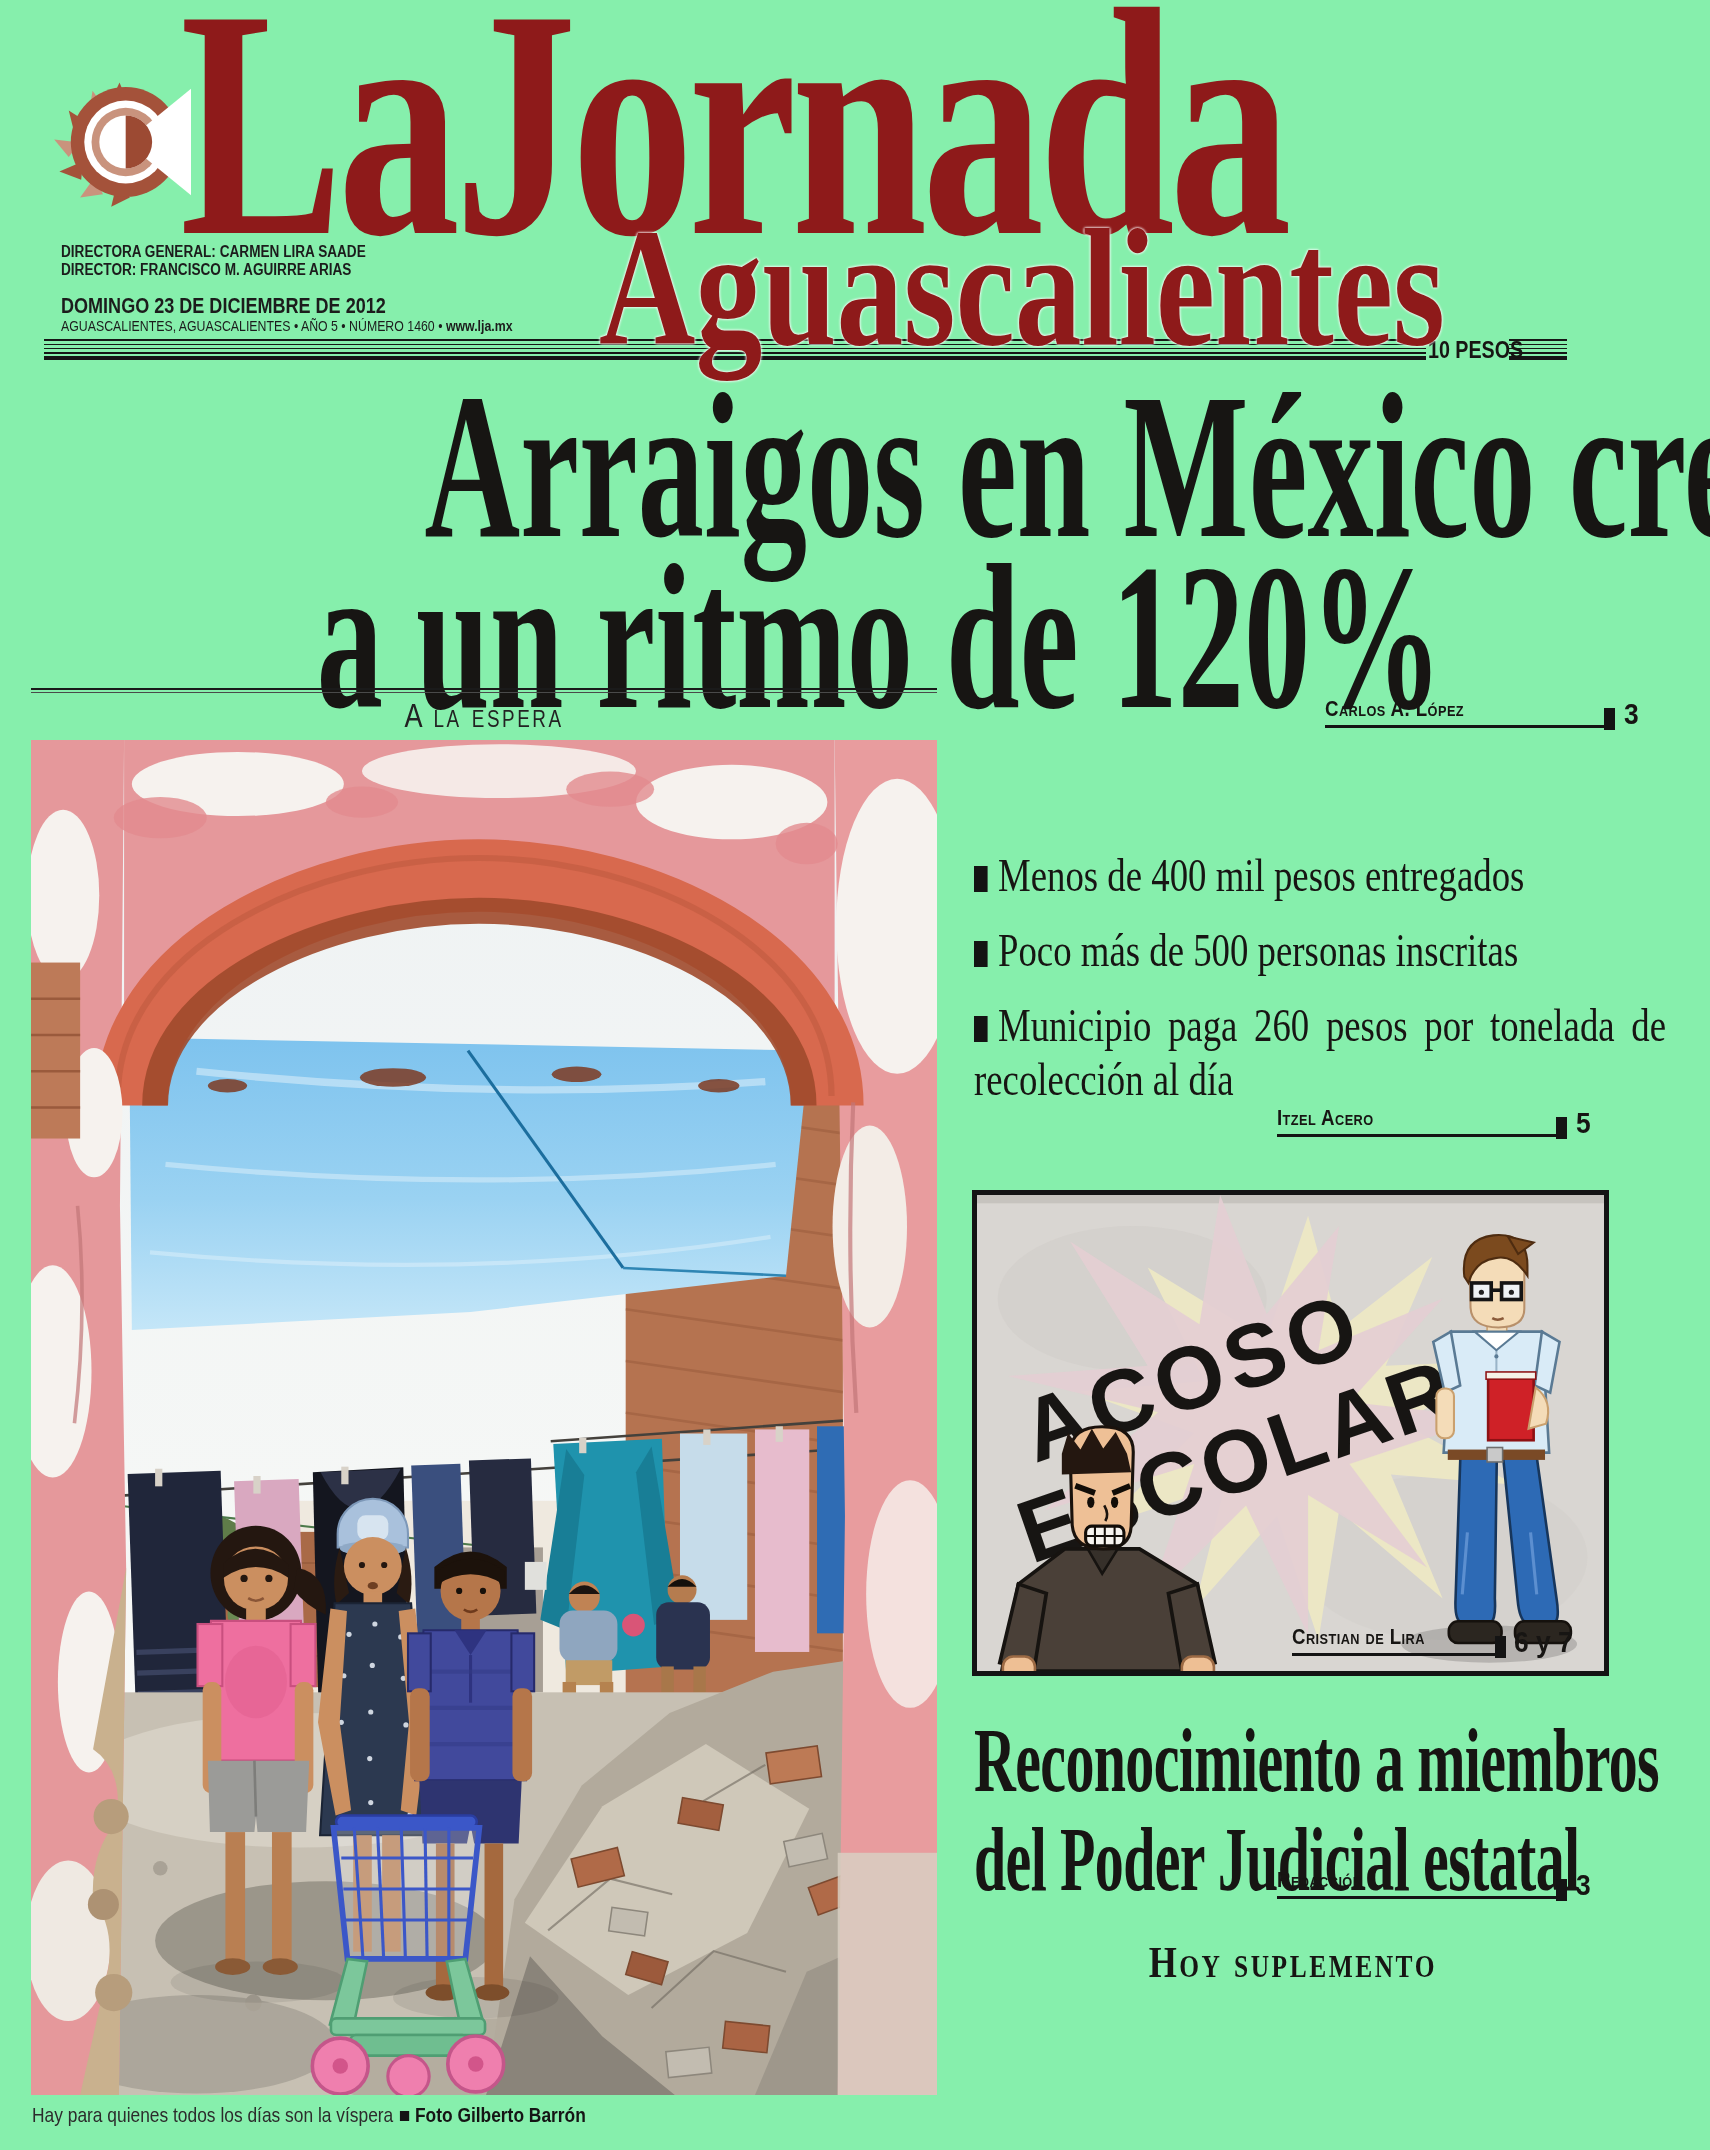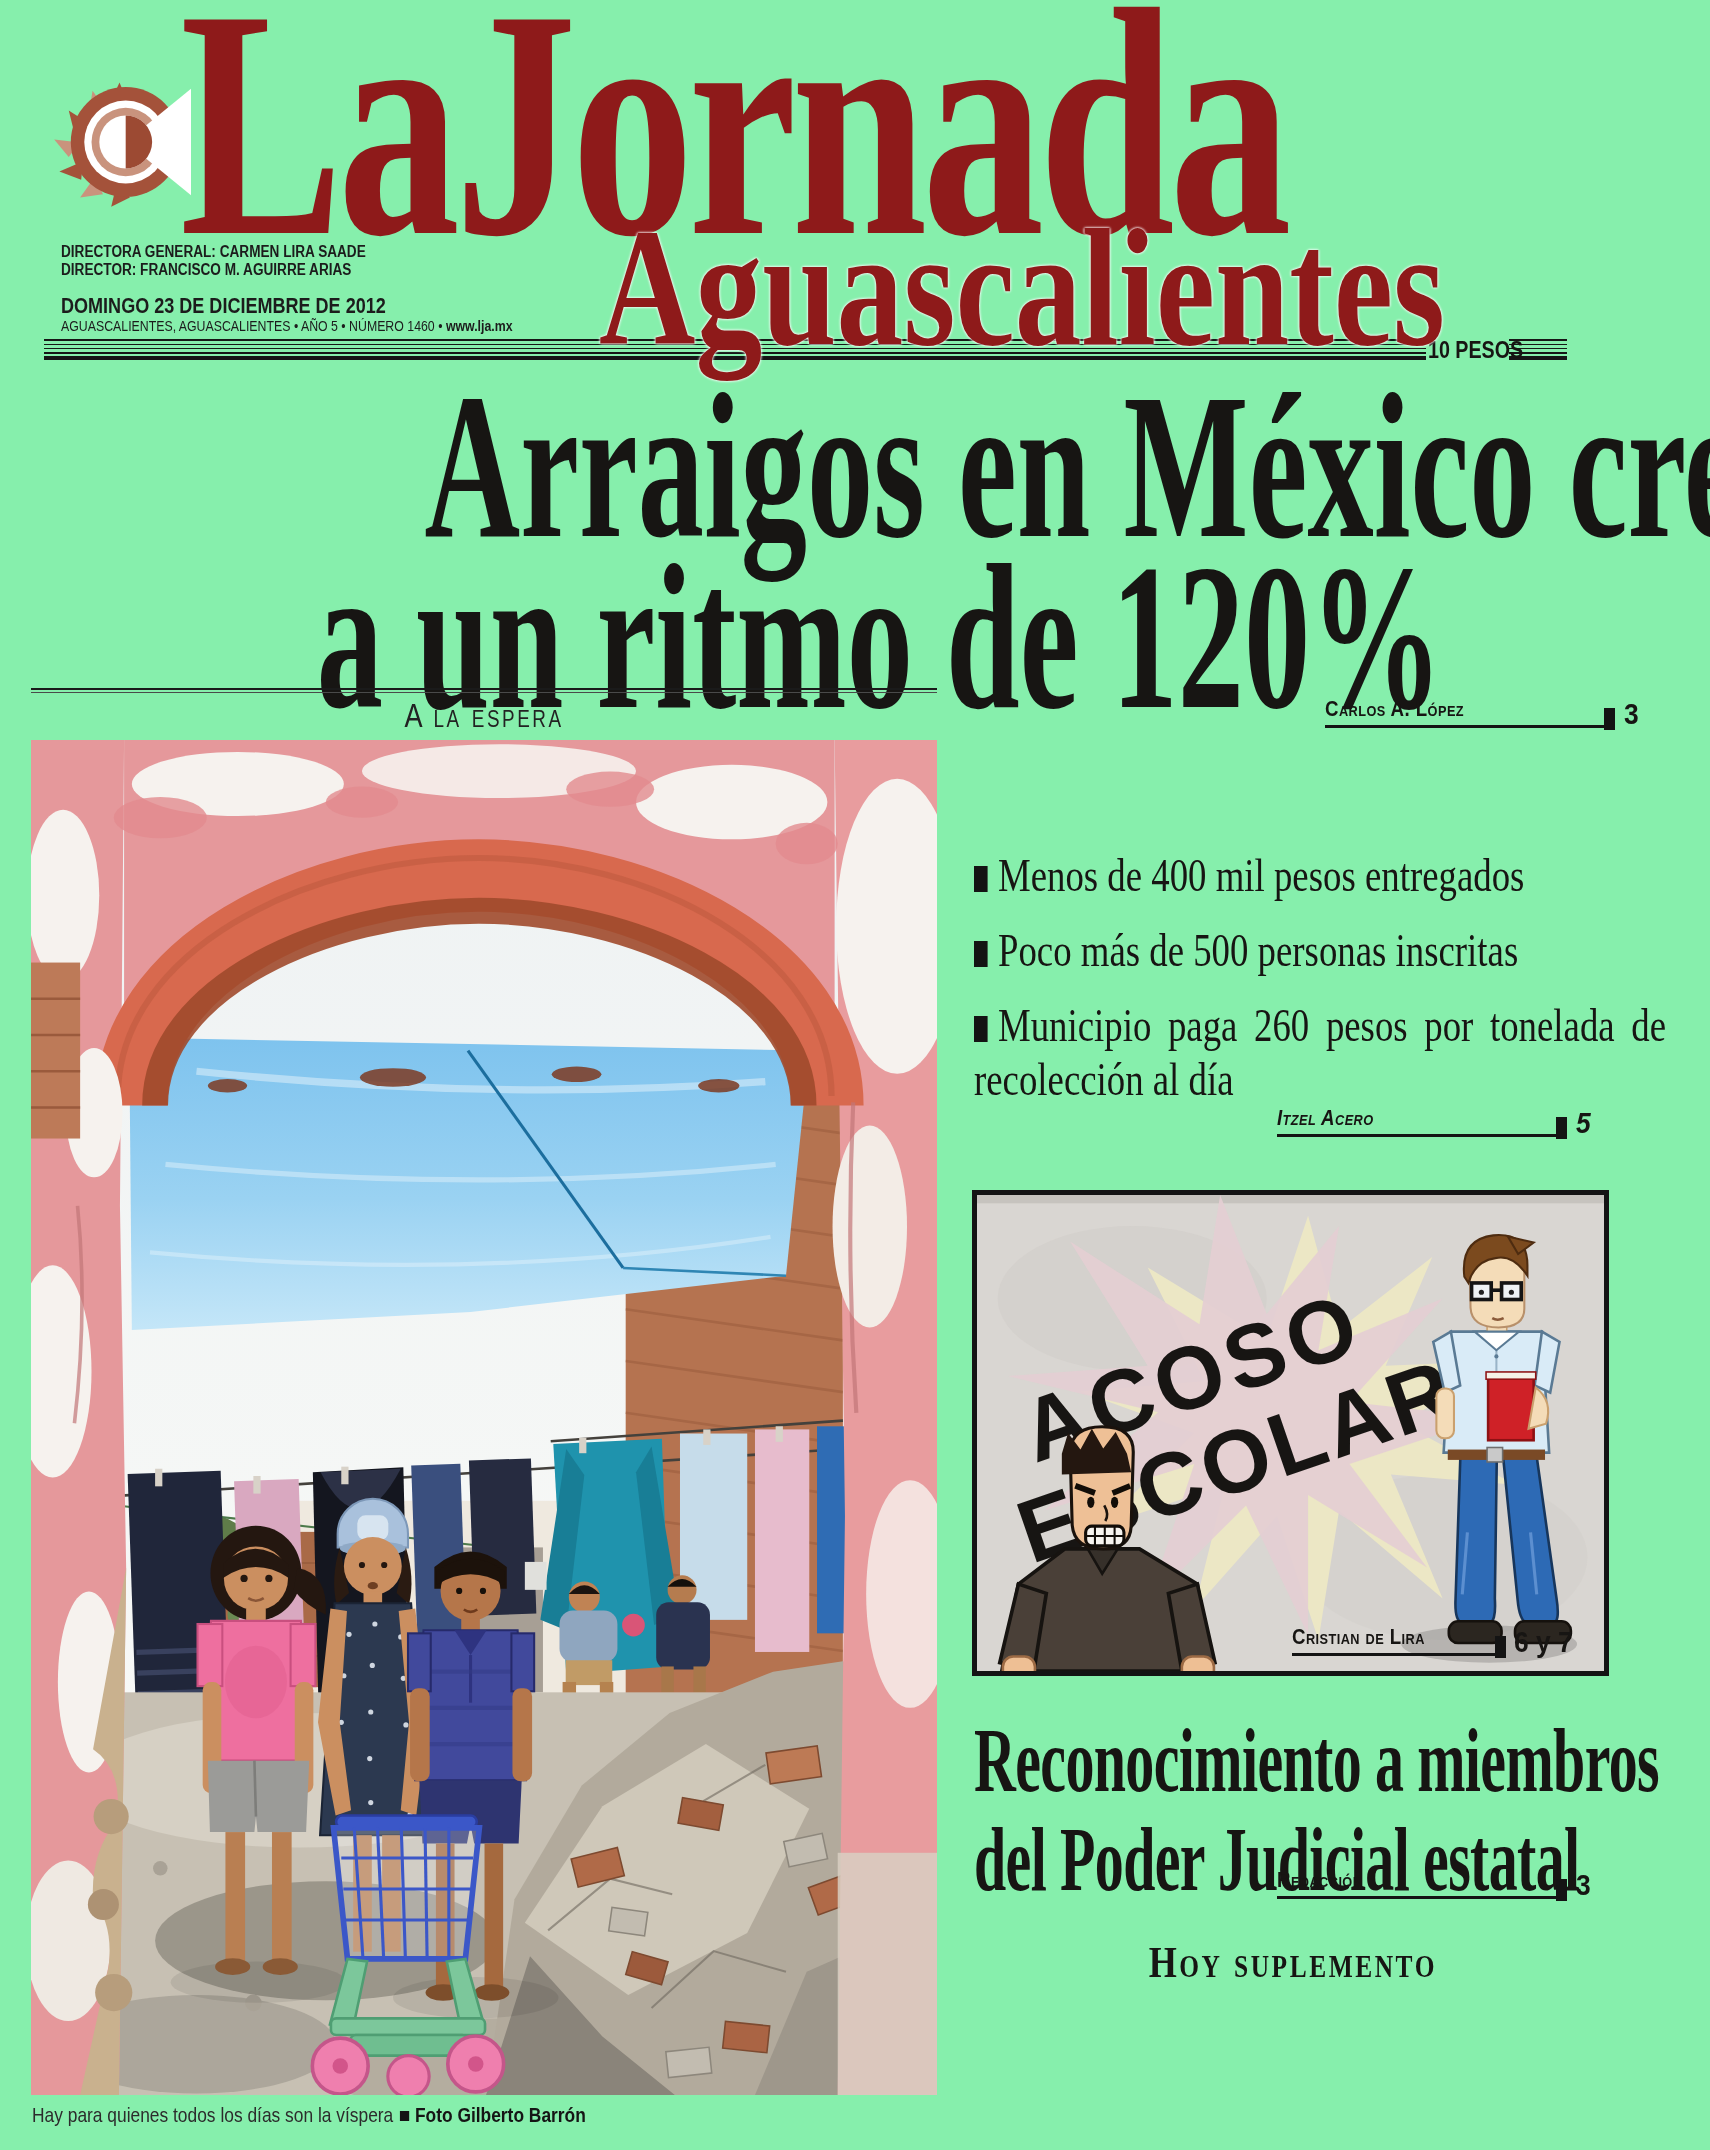--- a/index.html
+++ b/index.html
@@ -457,21 +457,21 @@
     <span>Hay para quienes todos los días son la víspera</span><span class="csq"></span><span class="credit">Foto Gilberto Barrón</span>
   </div>
 
 
   <div id="bono-bullets">
     <div class="bullet"><span class="bsq"></span><span>Menos de 400 mil pesos entregados</span></div>
     <div class="bullet"><span class="bsq"></span><span>Poco más de 500 personas inscritas</span></div>
     <div class="bullet justify"><span class="bsq"></span><span>Municipio paga 260 pesos por tonelada de recolección al día</span></div>
   </div>
 
-  <div class="byline" style="left:1277px;top:1105px;width:331px;font-style:italic;">
+  <div class="byline" style="left:1277px;top:1105px;width:331px;">
     <span class="nm">Itzel Acero</span>
     <div class="rl" style="width:279px;"></div>
     <span class="sq" style="left:279px;"></span>
     <span class="pg" style="left:299px;">5</span>
   </div>
 
   <div id="acoso-box">
     <svg viewBox="0 0 1212 920" preserveAspectRatio="none">
       <rect width="1212" height="920" fill="#d9d6d2"></rect>
       <rect width="1212" height="16" fill="#b9b5b1" opacity=".6"></rect>

